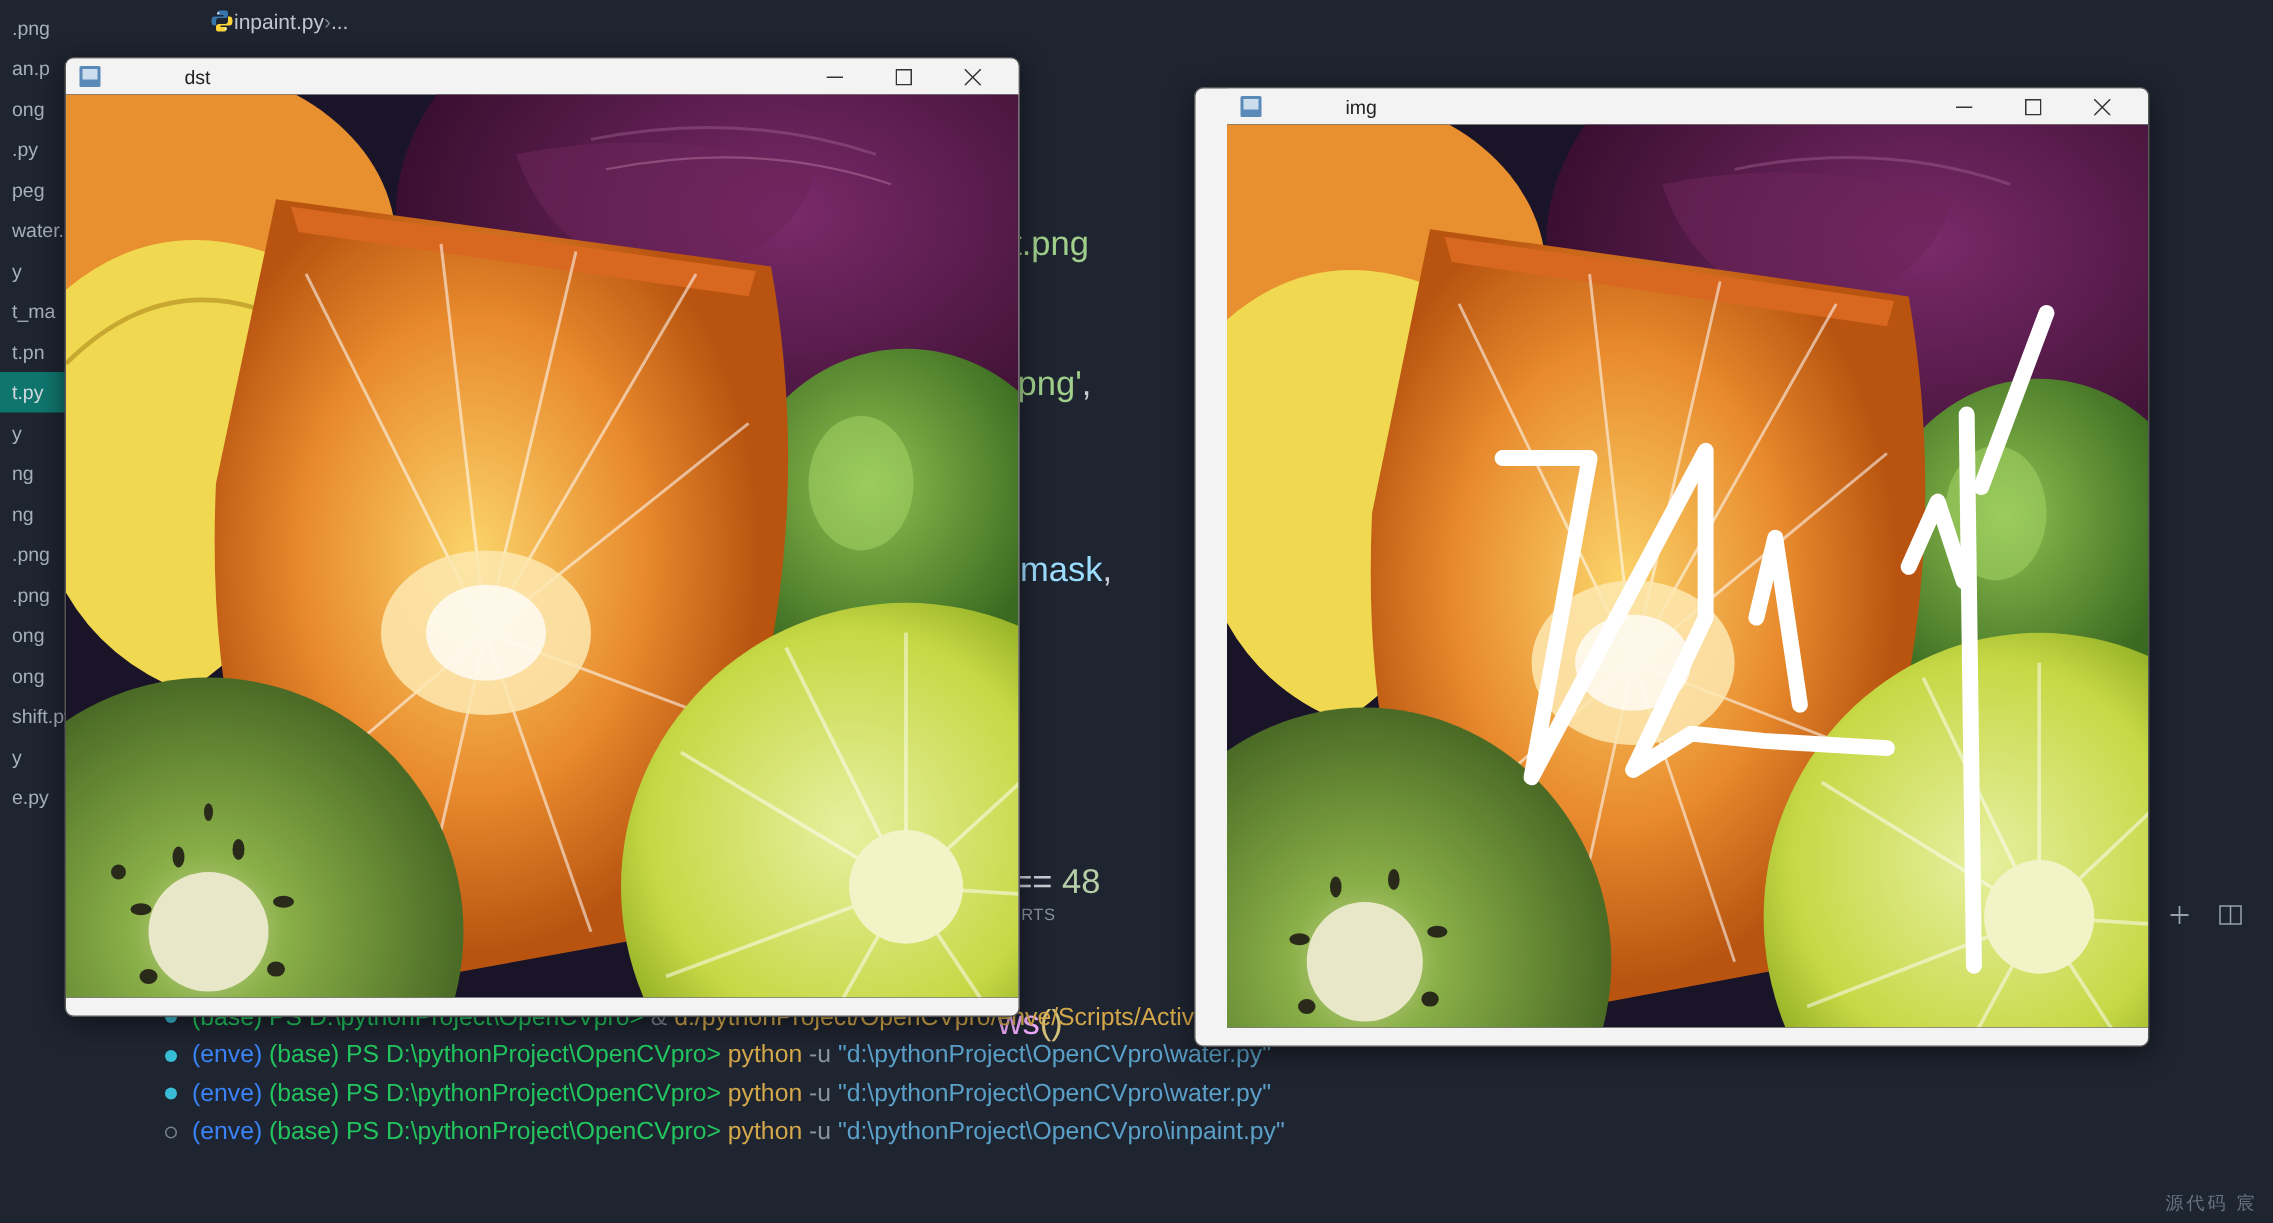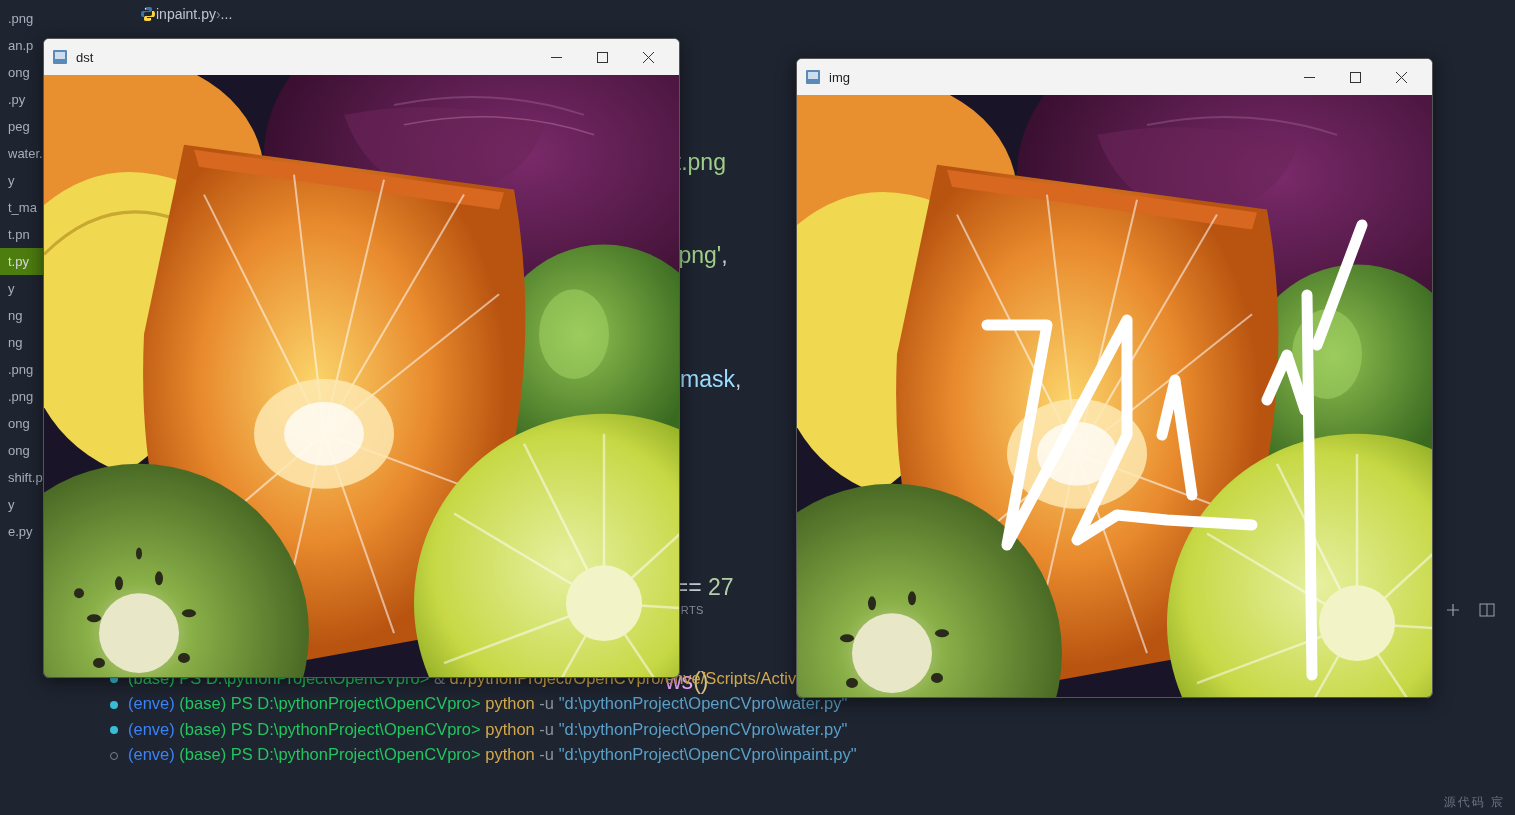--- a/index.html
+++ b/index.html
@@ -1,20 +1,20 @@
 <!DOCTYPE html>
 <html><head>
 <meta charset="utf-8">
 <style>
   * { margin:0; padding:0; box-sizing:border-box; font-family:"Segoe UI",Consolas,sans-serif; }
   body { background:#1e2430; width:1515px; height:815px; overflow:hidden; position:relative; color:#c8cdd4; }
   .sidebar { position:absolute; left:0; top:0; width:50px; height:815px; background:#1e2430; }
   .file-list { padding-top:5px; }
   .file-item { padding:6px 8px; font-size:13px; color:#a8b0bc; white-space:nowrap; overflow:hidden; cursor:pointer; }
-  .file-item.active { background:#4d7c0f; color:#d4d9e0; }
+  .file-item.active { background:#0f766e; color:#d4d9e0; }
   .breadcrumb { position:absolute; top:6px; left:140px; display:flex; align-items:center; gap:0; font-size:14px; color:#c0c6ce; }
   .py-icon { width:16px; height:16px; }
   .crumb-chevron { color:#7a828e; }
   .editor-area { position:absolute; left:52px; top:30px; right:0; height:560px; font-family:Consolas,monospace; font-size:23px; white-space:pre; padding-left:40px; }
   .code-line { line-height:1.8; }
   .tok-str { color:#9fcf8a; }
   .tok-var { color:#9cdcfe;margin-top:23px; }
   .tok-func { color:#f0abfc; }
   .tok-op { color:#c8cdd4; }
   .tok-num { color:#b5cea8; }
@@ -32,21 +32,21 @@
   .bullet.hollow { background:transparent; border:1.5px solid #7a828e; }
   .t-base { color:#22c55e; }
   .t-env { color:#3b82f6; }
   .t-amp { color:#7a828e; }
   .t-path { color:#d4a84a; }
   .t-cmd { color:#d4a84a; }
   .t-flag { color:#8a929e; }
   .t-str { color:#5aa0c8; }
 
   .img-window { position:absolute; background:#f3f3f3; border:1px solid #555; border-radius:6px; overflow:hidden; box-shadow:0 4px 18px rgba(0,0,0,.5); }
-  .img-titlebar { height:36px; background:#f3f3f3; display:flex; align-items:center; padding:0 8px; }
+  .img-titlebar { height:24px; background:#f3f3f3; display:flex; align-items:center; padding:0 8px;gap:47px; }
   .img-titlebar .ico { width:16px; height:16px; margin-right:8px; }
   .img-titlebar .title { font-size:13px; color:#222; }
   .img-titlebar .win-controls { margin-left:auto; display:flex; }
   .win-btn { width:46px; height:36px; display:flex; align-items:center; justify-content:center; cursor:pointer; }
   .win-btn svg { width:11px; height:11px; stroke:#333; stroke-width:1; fill:none; }
 
   .fruit-canvas { width:100%; height:calc(100% - 36px); background:#222; position:relative; overflow:hidden; }
   .scribble { position:absolute; inset:0; }
 
   .watermark { position:absolute; right:10px; bottom:4px; font-size:12px; color:#6a7280; letter-spacing:2px; }
@@ -88,21 +88,21 @@
   </svg>
   <span>inpaint.py</span>
   <span class="crumb-chevron">›</span>
   <span>...</span>
 </div>
 
 <div class="editor-area">
   <div class="code-line" style="margin-left:570px;margin-top:60px;"><span class="tok-str">nt.png</span></div>
   <div class="code-line" style="margin-left:580px;"><span class="tok-str">.png'</span><span class="tok-op">,</span></div>
   <div class="code-line" style="margin-left:588px;margin-top:30px;"><span class="tok-var">mask</span><span class="tok-op">, </span></div>
-  <div class="code-line" style="margin-left:570px;margin-top:115px;"><span class="tok-var">f </span><span class="tok-op">== </span><span class="tok-num">27</span></div>
+  <div class="code-line" style="margin-left:570px;margin-top:115px;"><span class="tok-var">f </span><span class="tok-op">== </span><span class="tok-num">48</span></div>
   <div class="code-line" style="margin-left:573px;"><span class="tok-func">ws</span><span class="tok-punc">()</span></div>
 </div>
 
 <div class="panel-bar">
   <span class="panel-tab" style="margin-left:600px;">ORTS</span>
   <div class="panel-actions">
     <svg class="panel-action-icon" viewBox="0 0 16 16">
         <path d="M8 2v12M2 8h12" stroke="currentColor" stroke-width="1.2"></path>
       </svg>
     <svg class="panel-action-icon" viewBox="0 0 16 16">
@@ -213,21 +213,21 @@
           <ellipse cx="140" cy="585" rx="6" ry="5"></ellipse>
         <ellipse cx="50" cy="545" rx="7" ry="4"></ellipse>
           <ellipse cx="55" cy="590" rx="6" ry="5"></ellipse>
         <ellipse cx="95" cy="480" rx="3" ry="6"></ellipse>
           <ellipse cx="35" cy="520" rx="5" ry="5"></ellipse>
       </g>
     </svg>
   </div>
 </div>
 
-<div class="img-window" id="win-img" style="left: 796px; top: 58px; width: 637px; height: 640px;">
+<div class="img-window" id="win-img" style="left: 796px; top: 58px; width: 637px; height: 640px; padding-left: 21px;">
   <div class="img-titlebar">
     <svg class="ico" viewBox="0 0 16 16">
         <rect x="1" y="1" width="14" height="14" fill="#5a8ab8" rx="1"></rect>
         <rect x="3" y="3" width="10" height="7" fill="#cde"></rect>
       </svg>
     <span class="title">img</span>
     <div class="win-controls">
       <div class="win-btn">
           <svg viewBox="0 0 11 11">
             <line x1="0" y1="5.5" x2="11" y2="5.5"></line>

